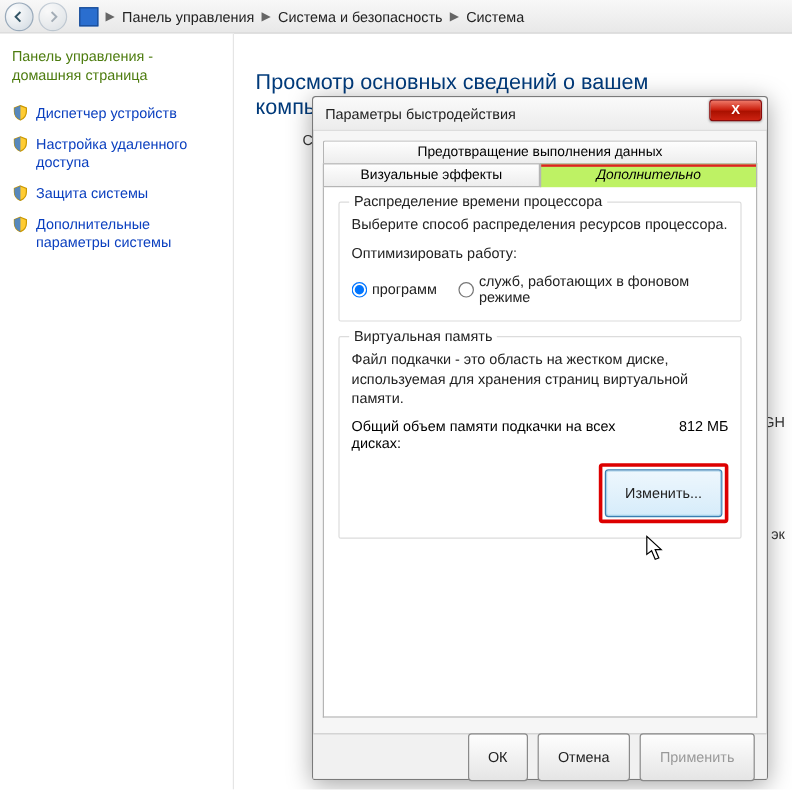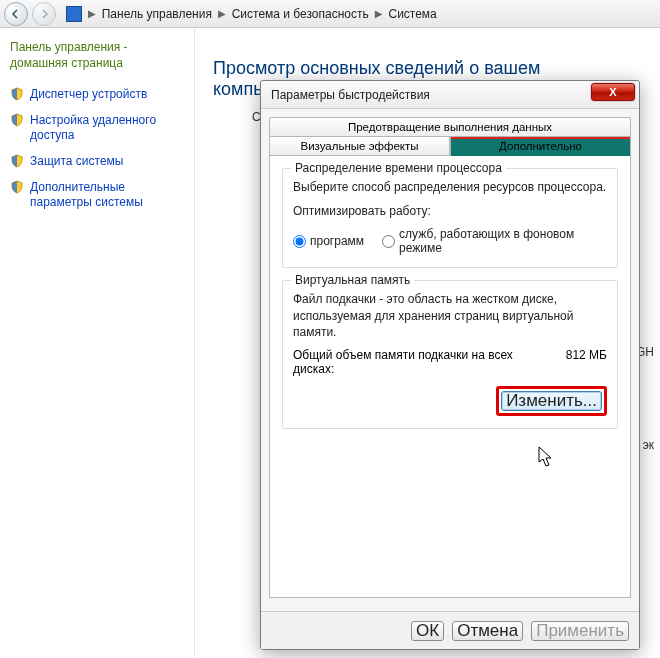--- a/index.html
+++ b/index.html
@@ -32,34 +32,34 @@
   .titlebar { height: 28px; display: flex; align-items: center; justify-content: space-between; padding: 0 4px 0 10px; background: linear-gradient(#fafafa,#ececec); border-bottom: 1px solid #ccc; border-radius: 3px 3px 0 0; }
   .titlebar .t { color: #222; }
   .closebtn { width: 44px; height: 18px; background: linear-gradient(#e76, #c21 45%, #a10 55%, #c21); border: 1px solid #8a0b0b; border-radius: 3px; color: #fff; display: flex; align-items: center; justify-content: center; font-size: 11px; font-weight: bold; margin-top: -6px; box-shadow: 0 0 2px rgba(0,0,0,.4); }
   .dlg-body { flex: 1; padding: 8px; }
   .tabhost { height: 100%; position: relative; }
   .tabbar { display: flex; flex-direction: column; }
   .tab-row { display: flex; }
   .tab { border: 1px solid #b5b5b5; border-bottom: none; background: linear-gradient(#fefefe,#ededed); padding: 3px 0; font-size: 11.5px; text-align: center; position: relative; }
   .tab.full { width: 100%; border-radius: 2px 2px 0 0; }
   .tab.half { width: 50%; }
-  .tab.active { background: #0f766e; z-index: 2; }
+  .tab.active { background: #bef264; z-index: 2; font-style: italic; }
   .tab-row2 .tab:first-child { border-bottom: 1px solid #b5b5b5; }
   .red-u { position: absolute; left:0; right:0; top:0; height:2px; background:#d22; }
   .tabpanel { border: 1px solid #b5b5b5; border-top: none; background: #fff; height: calc(100% - 44px); padding: 12px 12px; }
 
   .group { border: 1px solid #dcdcdc; border-radius: 2px; padding: 10px 10px 12px; margin-bottom: 12px; position: relative; }
   .group .legend { position: absolute; top: -8px; left: 8px; background: #fff; padding: 0 4px; color: #222; }
   .group p { color: #222; margin-bottom: 8px; line-height: 1.35; }
   .radio-row { display: flex; gap: 18px; align-items: center; margin-top: 4px; }
   .radio-row label { display: flex; align-items: center; gap: 4px; color: #222; }
   .radio-row input { margin: 0; }
   .kv { display: flex; justify-content: space-between; margin-top: 6px; }
 
-  .btn { height: 20px; padding: 0 4px; background: linear-gradient(#fefefe,#e5e5e5); border: 1px solid #8a8a8a; border-radius: 3px; font-size: 17px; color: #222; display: inline-flex; align-items: center; justify-content: center; }
+  .btn { height: 40px; padding: 0 16px; background: linear-gradient(#fefefe,#e5e5e5); border: 1px solid #8a8a8a; border-radius: 3px; font-size: 12px; color: #222; display: inline-flex; align-items: center; justify-content: center; }
   .btn.focus { border-color: #3c7fb1; box-shadow: inset 0 0 0 1px #a7d1ea; background: linear-gradient(#eef7fd,#d6ecfa); }
   .btn[disabled] { color: #999; }
   .highlight { display: inline-block; border: 3px solid #d00; padding: 2px; border-radius: 3px; }
 
   .dlg-footer { height: 38px; border-top: 1px solid #ccc; background: #f1f1f1; display: flex; align-items: center; justify-content: flex-end; gap: 8px; padding: 0 10px; }
   .cursor { position: absolute; left: 538px; top: 446px; width: 16px; height: 22px; pointer-events: none; }
 </style>
 </head>
 <body>
 

